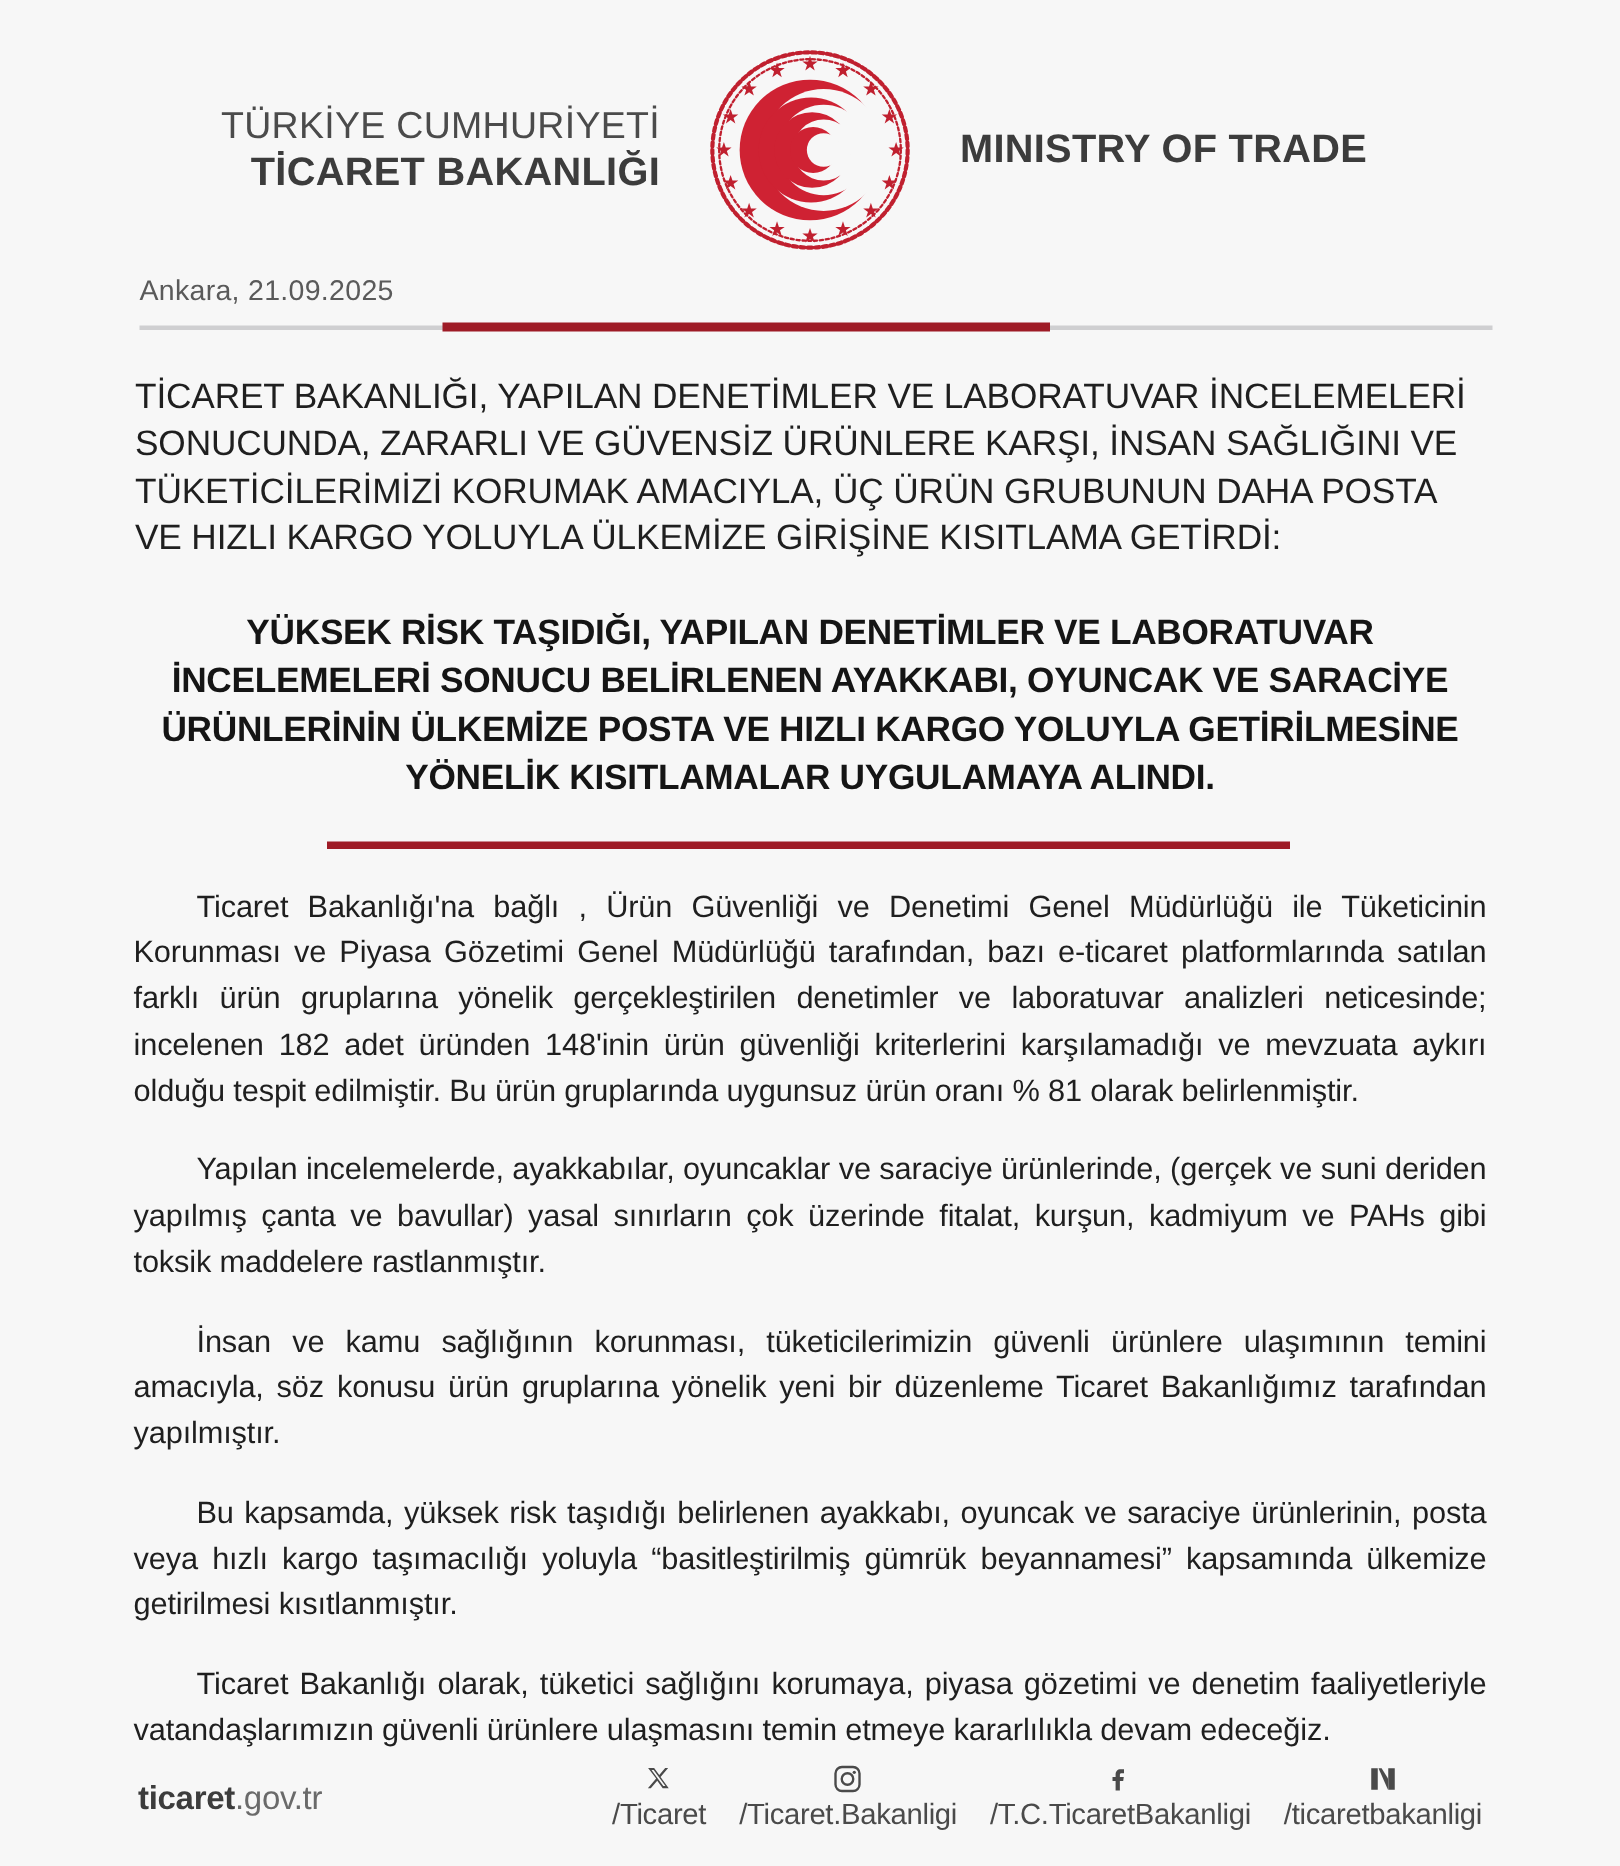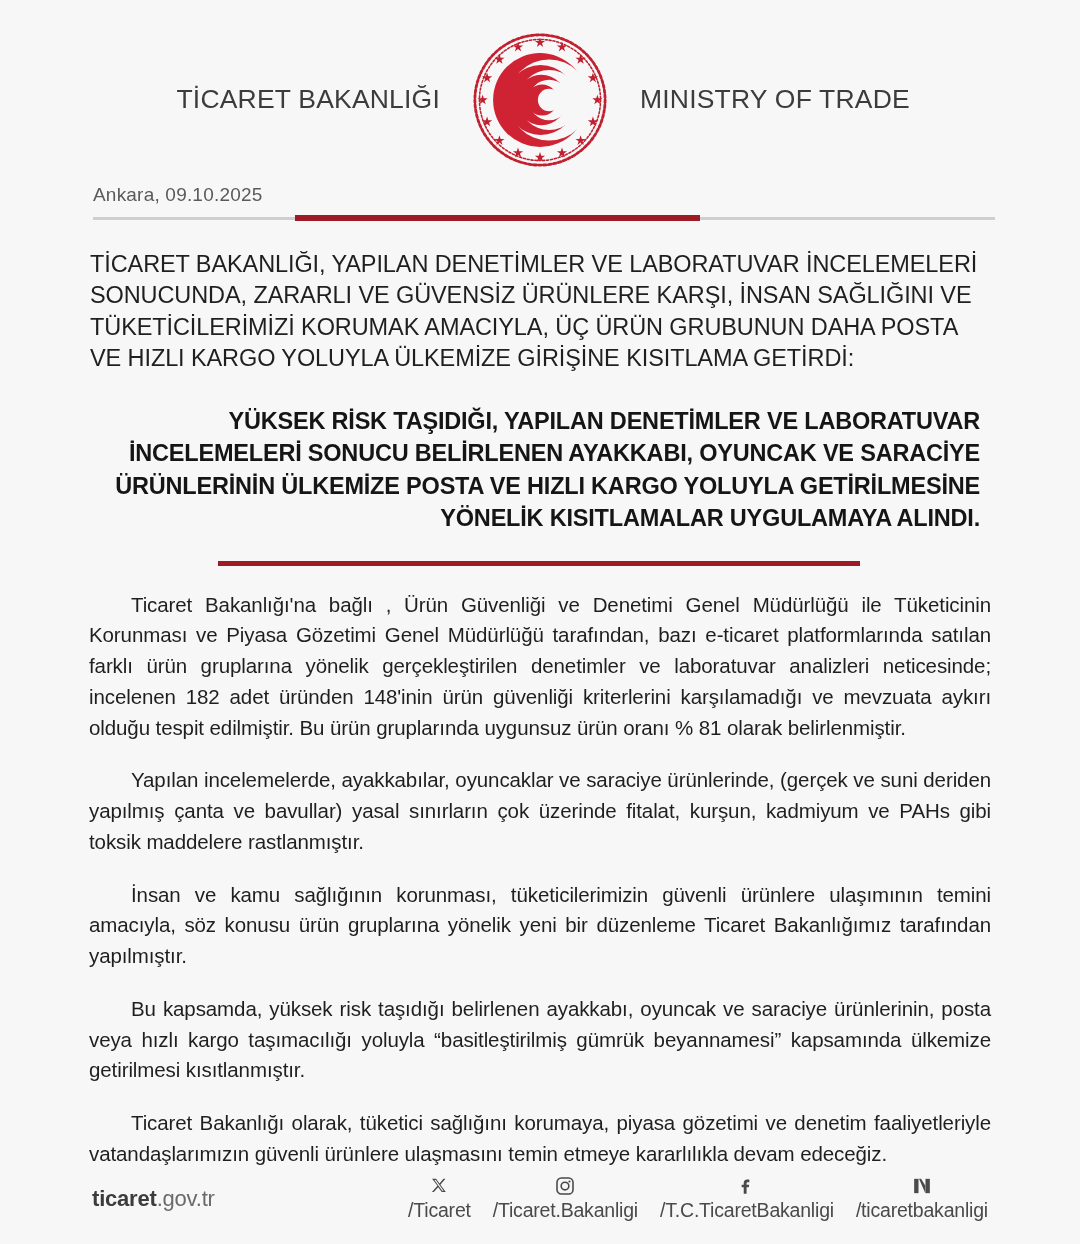--- a/index.html
+++ b/index.html
@@ -39,21 +39,21 @@
     letter-spacing: 0.2px;
     color: #4b4b4b;
     font-weight: 400;
     line-height: 1.2;
     white-space: nowrap;
   }
   .hdr-line2 {
     font-size: 26.5px;
     letter-spacing: 0.2px;
     color: #3c3c3c;
-    font-weight: 400;
+    font-weight: 700;
     line-height: 1.2;
     white-space: nowrap;
   }
 
   .emblem {
     width: 140px;
     height: 140px;
     flex: 0 0 140px;
   }
 
@@ -97,21 +97,21 @@
     text-align: left;
     font-size: 23.5px;
     line-height: 1.34;
     font-weight: 400;
     color: #1f1f1f;
     letter-spacing: -0.1px;
   }
   .heading-bold {
     margin: 30px auto 0 auto;
     width: 880px;
-    text-align: right;
+    text-align: center;
     font-size: 23.5px;
     line-height: 1.38;
     font-weight: 700;
     color: #151515;
     letter-spacing: -0.2px;
   }
   .divider-red {
     margin: 26px 0 0 218px;
     width: 642px;
     height: 5px;
@@ -180,20 +180,21 @@
   }
   .social .glyph svg { display: block; }
 </style>
 </head>
 <body>
 
 <div class="page">
 
   <div class="header">
     <div class="header-block left">
+      <div class="hdr-line1">TÜRKİYE CUMHURİYETİ</div>
       <div class="hdr-line2">TİCARET BAKANLIĞI</div>
     </div>
 
     <div class="emblem">
       <svg viewBox="0 0 200 200" width="140" height="140" aria-hidden="true">
 
         <circle cx="100" cy="100" r="93" fill="none" stroke="#c0202f" stroke-width="4" stroke-dasharray="4 3.2" stroke-linecap="round"></circle>
         <circle cx="100" cy="100" r="86.5" fill="none" stroke="#c0202f" stroke-width="2.2" stroke-dasharray="3 2.6" stroke-linecap="round"></circle>
 
         <g fill="#c0202f">
@@ -264,21 +265,21 @@
         </g>
       </svg>
     </div>
 
     <div class="header-block right">
       <div class="hdr-line2">MINISTRY OF TRADE</div>
     </div>
   </div>
 
   <div class="date-row">
-    <span class="date-text">Ankara, 09.10.2025</span>
+    <span class="date-text">Ankara, 21.09.2025</span>
   </div>
 
   <div class="divider-split">
     <div class="grey"></div>
     <div class="red"></div>
   </div>
 
   <div class="heading-regular">TİCARET BAKANLIĞI, YAPILAN DENETİMLER VE LABORATUVAR İNCELEMELERİ SONUCUNDA, ZARARLI VE GÜVENSİZ ÜRÜNLERE KARŞI, İNSAN SAĞLIĞINI VE TÜKETİCİLERİMİZİ KORUMAK AMACIYLA, ÜÇ ÜRÜN GRUBUNUN DAHA POSTA VE HIZLI KARGO YOLUYLA ÜLKEMİZE GİRİŞİNE KISITLAMA GETİRDİ:</div>
   <div class="heading-bold">YÜKSEK RİSK TAŞIDIĞI, YAPILAN DENETİMLER VE LABORATUVAR İNCELEMELERİ SONUCU BELİRLENEN AYAKKABI, OYUNCAK VE SARACİYE ÜRÜNLERİNİN ÜLKEMİZE POSTA VE HIZLI KARGO YOLUYLA GETİRİLMESİNE YÖNELİK KISITLAMALAR UYGULAMAYA ALINDI.</div>
 

